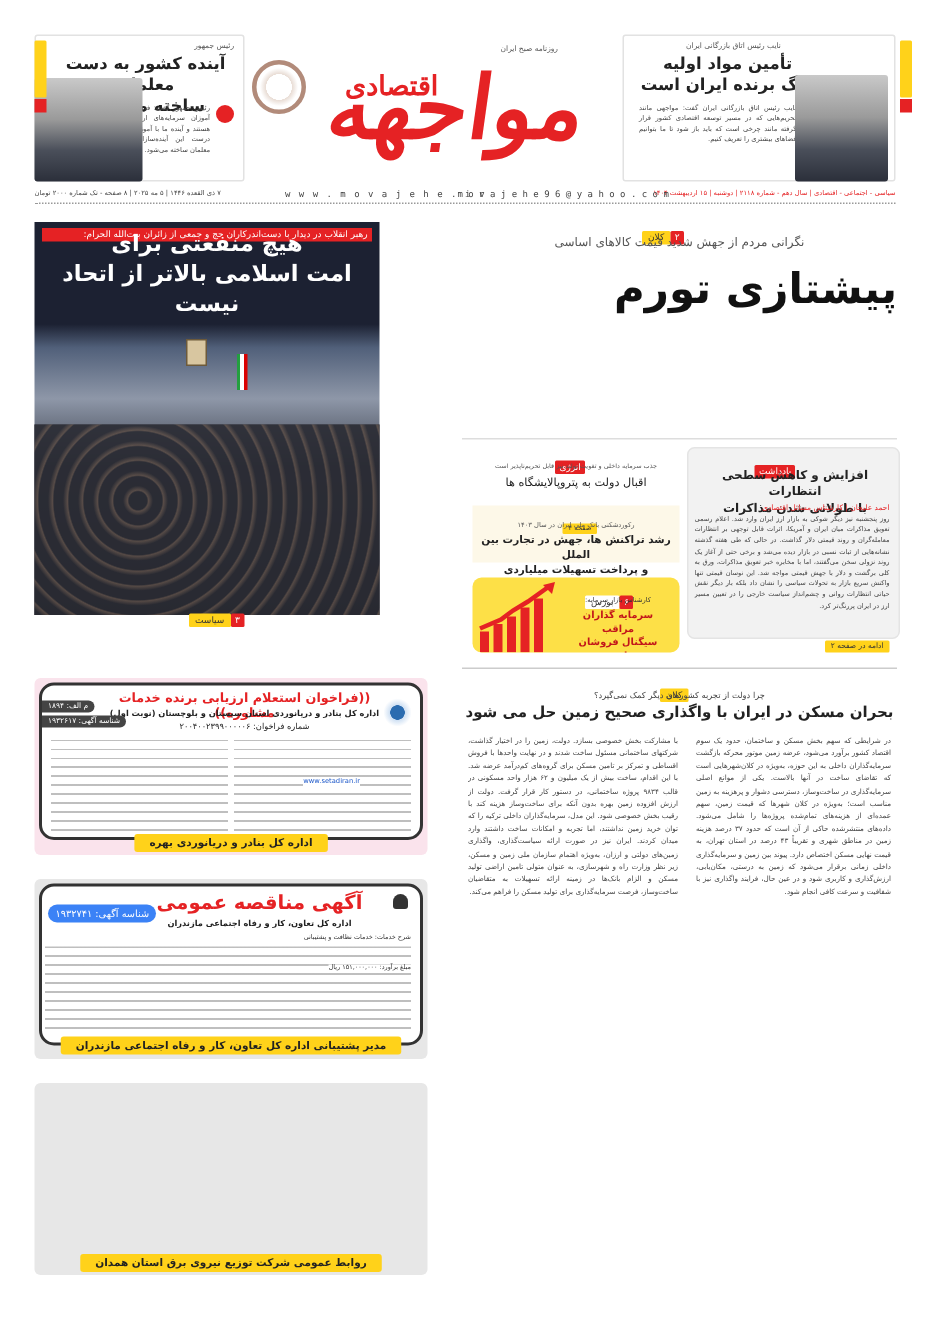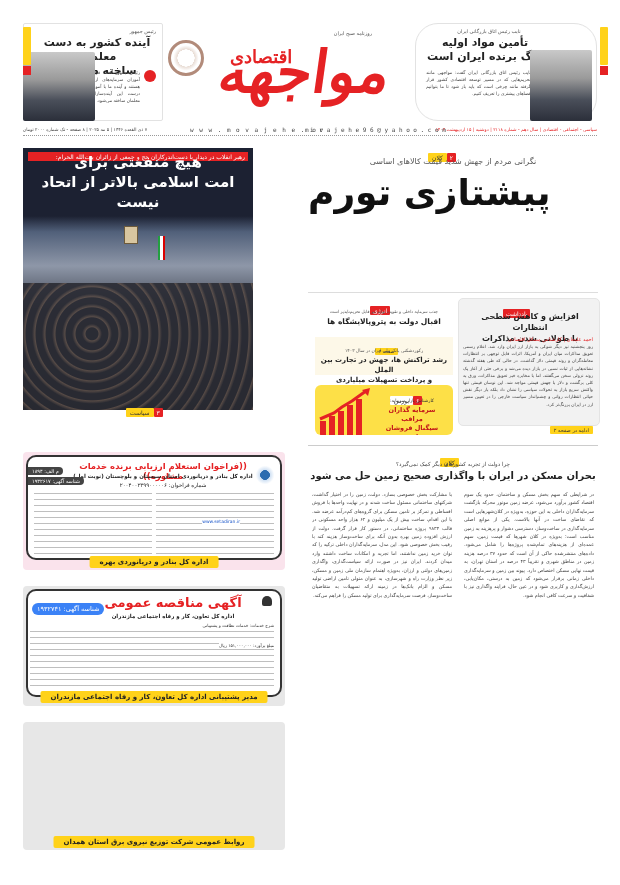--- a/index.html
+++ b/index.html
@@ -34,21 +34,21 @@
     <i></i>
   </div>
 
 <div class="abs" style="left:170px;top:20px;width:240px;height:102px;">
   <div class="abs" style="left:-2px;top:20px;width:36px;height:36px;border-radius:50%;border:3px solid #b28b7a;background:radial-gradient(circle,#fff 40%,#e8dcd4 41%,#fff 60%)"></div>
   <div class="abs" style="right:38px;top:10px;font-size:5px;color:#555">روزنامه صبح ایران</div>
   <div class="abs" style="right:20px;top:12px;font-size:58px;font-weight:bold;color:#e52224;font-family:'DejaVu Serif',serif;transform:skewX(-8deg);letter-spacing:-2px;line-height:80px">مواجهه</div>
   <div class="abs" style="left:60px;top:26px;font-size:18px;font-weight:bold;color:#e52224;font-family:'DejaVu Serif',serif">اقتصادی</div>
 </div>
 
-<div class="abs card" style="left:415px;top:23px;width:182px;height:98px;border-radius:23px;">
+<div class="abs card" style="left:415px;top:23px;width:182px;height:98px;">
   <div class="abs" style="left:28px;top:4px;font-size:5px;color:#555;width:90px;text-align:center">نایب رئیس اتاق بازرگانی ایران</div>
   <div class="abs" style="left:10px;top:12px;font-size:11px;font-weight:bold;text-align:center;width:118px;line-height:14px">
     <div>تأمین مواد اولیه</div>
       <div>برگ برنده ایران است</div>
   </div>
   <div class="abs" style="left:118px;top:46px;width:12px;height:12px;border-radius:50%;background:#e52224"></div>
   <div class="abs txt" style="left:10px;top:45px;width:105px;font-size:4.5px;line-height:7px">نایب رئیس اتاق بازرگانی ایران گفت: مواجهی مانند تحریم‌هایی که در مسیر توسعه اقتصادی کشور قرار گرفته مانند چرخی است که باید باز شود تا ما بتوانیم فضاهای بیشتری را تعریف کنیم.</div>
 </div>
 <div class="abs photo" style="left:530px;top:50px;width:62px;height:71px;"></div>
 <div class="vtag" style="left:600px;top:27px;">
@@ -70,40 +70,40 @@
   </div>
   <div class="abs" style="left:101px;top:78px;width:14px;height:18px;background:#d8c6a0;border:1px solid #6d5a3b"></div>
   <div class="abs" style="left:135px;top:88px;width:7px;height:24px;background:linear-gradient(90deg,#239f40 33%,#fff 33%,#fff 66%,#da0000 66%)"></div>
   <div class="abs" style="left:0;top:135px;width:230px;height:127px;background:repeating-radial-gradient(circle at 30% 40%,#2a2b33 0,#2a2b33 6px,#5b4e48 7px,#2a2b33 10px),#34353f;opacity:.9"></div>
   <div class="abs" style="left:103px;top:252px;"><span class="tagred">۳</span><span class="tag">سیاست</span></div>
 </div>
 
 <div class="abs" style="left:308px;top:143px;width:290px;height:150px;border-bottom:1px solid #ddd">
   <div class="abs" style="left:120px;top:2px;"><span class="tagred">۲</span><span class="tag">کلان</span></div>
   <div class="abs" style="left:0;top:14px;width:290px;text-align:center;font-size:8px;color:#555">نگرانی مردم از جهش شدید قیمت کالاهای اساسی</div>
-  <div class="abs" style="left:0;top:27px;width:290px;text-align:left;font-size:36px;font-weight:bold;line-height:46px;color:#111">
+  <div class="abs" style="left:0;top:27px;width:290px;text-align:right;font-size:28px;font-weight:bold;line-height:46px;color:#111">
     <div>پیشتازی تورم</div>
   </div>
 </div>
 
 <div class="abs" style="left:458px;top:298px;width:142px;height:128px;background:#f2f2f2;border-radius:5px;border:1px solid #e4e4e4">
   <div class="abs" style="left:44px;top:2px"><span class="tagred">یادداشت</span></div>
   <div class="abs" style="left:4px;top:12px;width:134px;text-align:center;font-size:8px;font-weight:bold;line-height:11px">
     <div>افزایش و کاهش سطحی انتظارات</div>
       <div>با طولانی شدن مذاکرات</div>
   </div>
   <div class="abs" style="right:6px;top:37px;font-size:5px;color:#e52224">احمد علیجان | کارشناس مسائل اقتصادی</div>
   <div class="abs txt" style="right:6px;top:44px;width:130px;height:72px;overflow:hidden;font-size:4.4px;line-height:7.2px">روز پنجشنبه نیز دیگر شوکی به بازار ارز ایران وارد شد. اعلام رسمی تعویق مذاکرات میان ایران و آمریکا، اثرات قابل توجهی بر انتظارات معامله‌گران و روند قیمتی دلار گذاشت. در حالی که طی هفته گذشته نشانه‌هایی از ثبات نسبی در بازار دیده می‌شد و برخی حتی از آغاز یک روند نزولی سخن می‌گفتند، اما با مخابره خبر تعویق مذاکرات، ورق به کلی برگشت و دلار با جهش قیمتی مواجه شد. این نوسان قیمتی تنها واکنش سریع بازار به تحولات سیاسی را نشان داد بلکه بار دیگر نقش حیاتی انتظارات روانی و چشم‌انداز سیاست خارجی را در تعیین مسیر ارز در ایران پررنگ‌تر کرد.</div>
   <div class="abs" style="right:6px;top:118px"><span class="tag" style="font-size:5px">ادامه در صفحه ۲</span></div>
 </div>
 
 <div class="abs" style="left:315px;top:298px;width:138px;height:38px;">
   <div class="abs" style="left:55px;top:0"><span class="tagred">انرژی</span></div>
   <div class="abs" style="left:0;top:11px;width:138px;text-align:center;font-size:4.3px;color:#555;white-space:nowrap;overflow:hidden">جذب سرمایه داخلی و تقویت تولید نیز قابل تحریم‌ناپذیر است</div>
-  <div class="abs" style="left:0;top:19px;width:138px;text-align:center;font-size:7.5px;font-weight:bold">اقبال دولت به پتروپالایشگاه ها</div>
+  <div class="abs" style="left:0;top:19px;width:138px;text-align:center;font-size:7.5px;font-weight:normal">اقبال دولت به پتروپالایشگاه ها</div>
 </div>
 <div class="abs" style="left:315px;top:337px;width:138px;height:38px;background:#fdf8e8">
   <div class="abs" style="left:60px;top:1px"><span class="tag" style="font-size:4.5px">صفحه ۴</span></div>
   <div class="abs" style="left:0;top:11px;width:138px;text-align:center;font-size:4.5px;color:#555">رکوردشکنی بانک ملی ایران در سال ۱۴۰۳</div>
   <div class="abs" style="left:0;top:18px;width:138px;text-align:center;font-size:7px;font-weight:bold;line-height:10px">
     <div>رشد تراکنش ها، جهش در تجارت بین الملل</div>
       <div>و پرداخت تسهیلات میلیاردی</div>
   </div>
 </div>
 <div class="abs" style="left:362px;top:376px"><span class="tag" style="font-size:4.5px">صفحه ۸</span></div>

